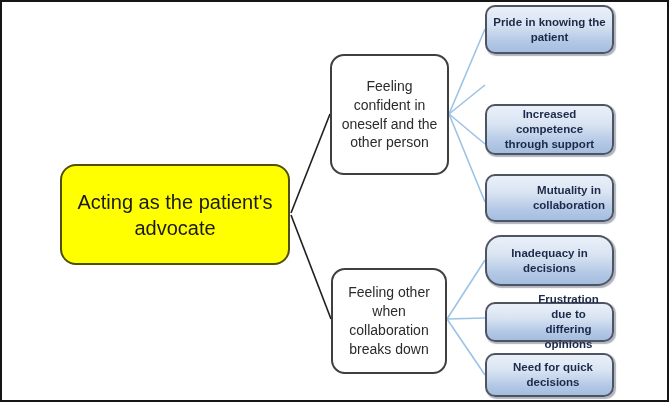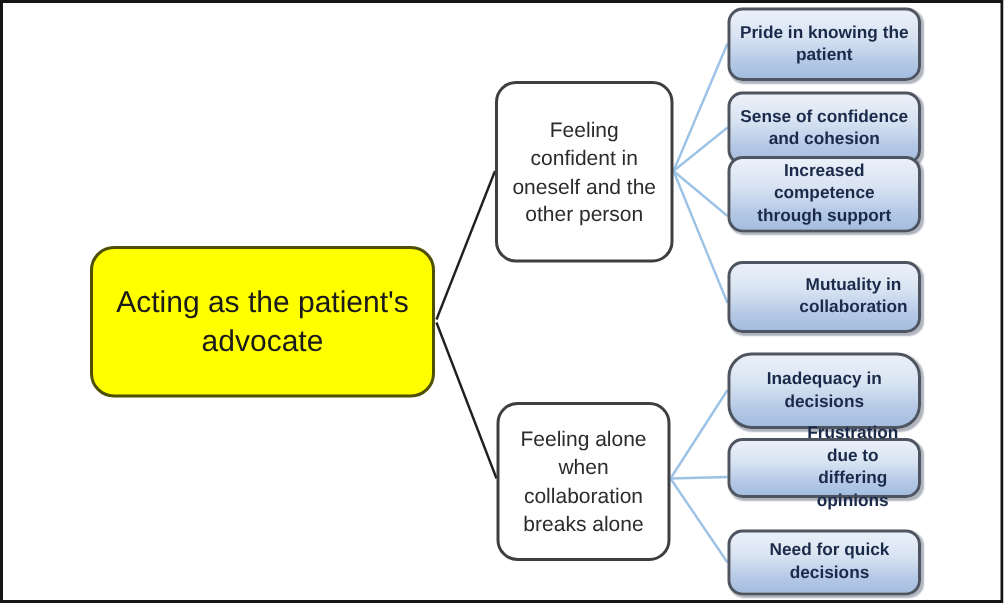--- a/index.html
+++ b/index.html
@@ -65,21 +65,21 @@
     font-weight: bold;
     line-height: 1.3;
     color: #1b2a4a;
     padding: 3px 6px;
   }
   .leaf-1 { top: 3px;   height: 49px; }
   .leaf-2 { top: 59px;  height: 49px; }
   .leaf-3 { top: 102px; height: 51px; text-align: center; }
   .leaf-4 { top: 172px; height: 48px; padding-left: 45px; }
   .leaf-5 { top: 233px; height: 51px; border-radius: 16px; }
-  .leaf-6 { top: 290px; height: 40px; padding-left: 44px; }
+  .leaf-6 { top: 300px; height: 40px; padding-left: 44px; }
   .leaf-7 { top: 351px; height: 44px; padding-left: 13px; }
 </style>
 </head>
 <body>
 
 <div class="canvas">
 
   <svg class="connectors" viewBox="0 0 669 402" xmlns="http://www.w3.org/2000/svg">
     <line x1="289" y1="211" x2="328" y2="112" stroke-width="1.6" stroke="#1f1f1f"></line>
     <line x1="289" y1="213" x2="329" y2="317" stroke-width="1.6" stroke="#1f1f1f"></line>
@@ -94,28 +94,25 @@
 
   <div class="node root-node">
     <span>Acting as the patient's advocate</span>
   </div>
 
   <div class="node branch-node branch-1">
     <span>Feeling confident in oneself and the other person</span>
   </div>
 
   <div class="node branch-node branch-2">
-    <span>Feeling alone when collaboration breaks alone</span>
+    <span>Feeling other when collaboration breaks down</span>
   </div>
 
   <div class="node leaf-node leaf-1">
     <span>Pride in knowing the patient</span>
-  </div>
-  <div class="node leaf-node leaf-2">
-    <span>Sense of confidence and cohesion</span>
   </div>
   <div class="node leaf-node leaf-3">
     <span>Increased competence through support</span>
   </div>
   <div class="node leaf-node leaf-4">
     <span>Mutuality in collaboration</span>
   </div>
   <div class="node leaf-node leaf-5">
     <span>Inadequacy in decisions</span>
   </div>

